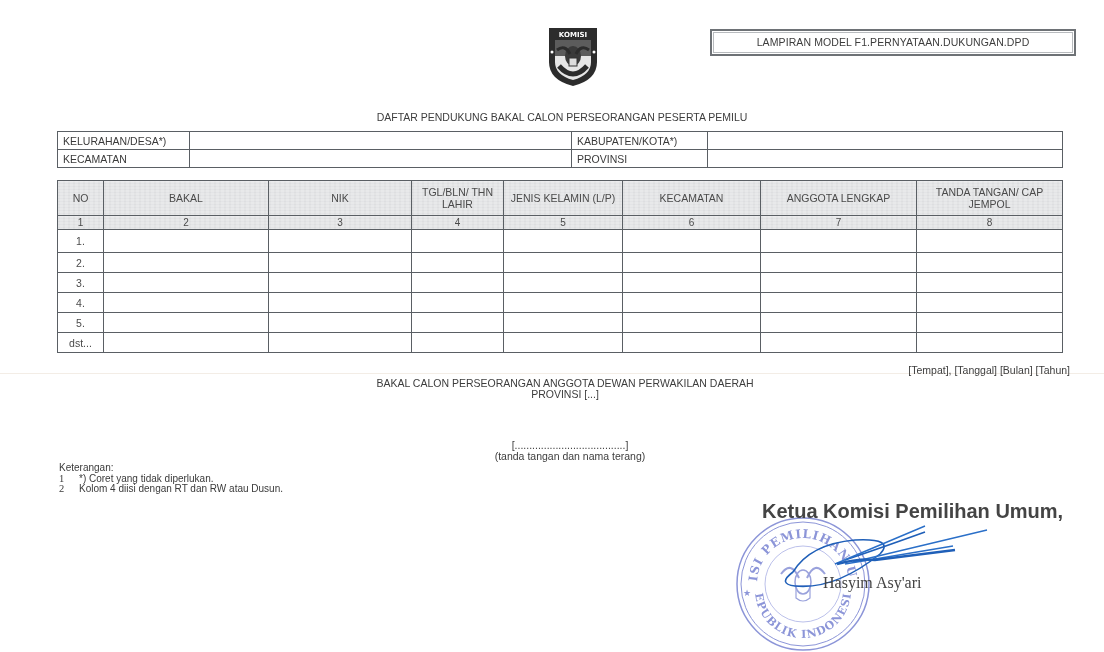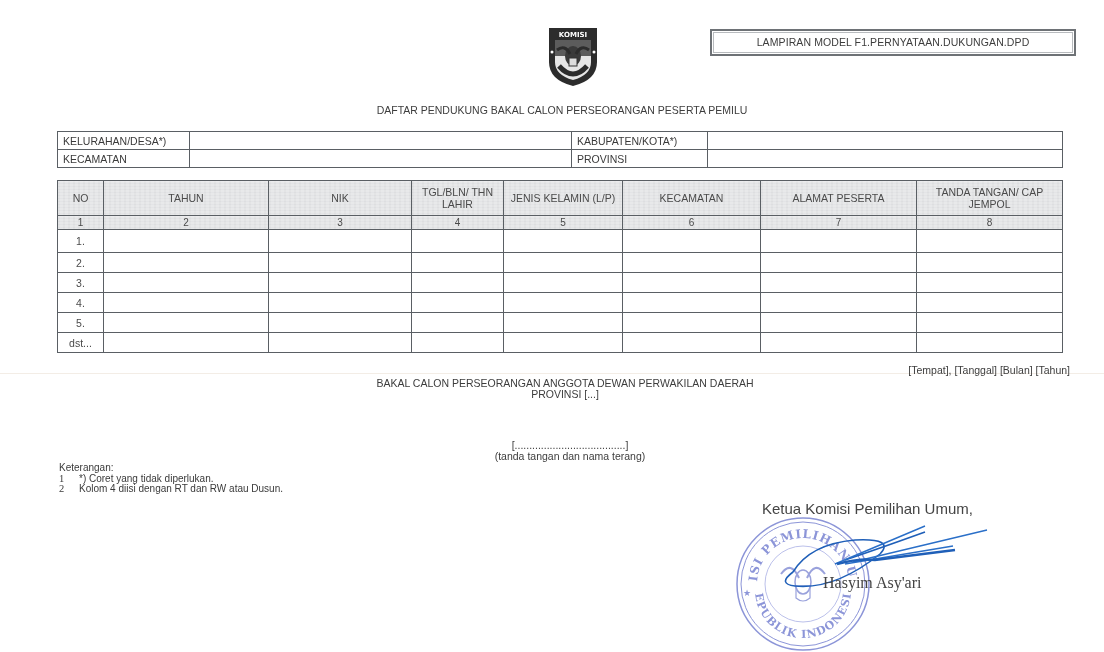--- a/index.html
+++ b/index.html
@@ -9,21 +9,21 @@
   .logo { position: absolute; left: 543px; top: 22px; width: 60px; height: 66px; }
 
   .model-box {
     position: absolute; left: 690px; top: 29px; width: 366px; height: 27px;
     border: 2px solid #6e7276; outline: 1px solid #b8bbbe; outline-offset: -4px;
     font-size: 10.5px; text-align: center; line-height: 23px; color: #3d3d3d;
     letter-spacing: 0.1px;
     margin-left: 20px;
   }
 
-  .title { position: absolute; left: 340px; top: 105px; width: 444px; text-align: center;
+  .title { position: absolute; left: 340px; top: 112px; width: 444px; text-align: center;
     font-size: 10.5px; line-height: 11px; color: #3d3d3d; }
 
   table { border-collapse: collapse; position: absolute; padding-left: 28px; }
   td, th { border: 1px solid #5a5f64; }
 
   .region-table { left: 57px; top: 131px; width: 1006px; font-size: 10.5px; }
   .region-table td { height: 18px; padding: 0 5px; color: #3a3a3a; font-weight: normal; }
 
   .main-table { left: 57px; top: 180px; width: 1006px; font-size: 10.5px; }
   .main-table th {
@@ -44,21 +44,21 @@
   .candidate { position: absolute; left: 340px; top: 378px; width: 450px; text-align: center;
     font-size: 10.5px; line-height: 11px; color: #3d3d3d; }
 
   .sign-line { position: absolute; left: 460px; top: 440px; width: 220px; text-align: center;
     font-size: 10.5px; line-height: 11px; color: #3d3d3d; }
 
   .notes { position: absolute; left: 59px; top: 463px; font-size: 10px; line-height: 10.5px; color: #3a3a3a; }
   .notes .row { display: flex; }
   .notes .n { width: 20px; font-family: "Liberation Serif", serif; font-size: 10.5px; }
 
-  .chair-title { position: absolute; left: 762px; top: 500px; font-size: 15px; color: #444; }
+  .chair-title { position: absolute; left: 762px; top: 500px; font-size: 20px; color: #444; font-weight: bold; }
   .chair-name { position: absolute; left: 823px; top: 574px; font-size: 16px; color: #444; font-family: Liberation Serif, serif; }
 
   .stamp { position: absolute; left: 733px; top: 512px; width: 140px; height: 140px; }
   .signature { position: absolute; left: 775px; top: 520px; width: 215px; height: 70px; }
 </style>
 </head>
 <body>
 
 <svg class="logo" viewBox="0 0 60 66">
   <path d="M6 6 H54 V40 Q54 58 30 64 Q6 58 6 40 Z" fill="#2c2c2c"></path>
@@ -109,26 +109,26 @@
       <col style="width:143px">
       <col style="width:92px">
     <col style="width:119px">
       <col style="width:138px">
       <col style="width:156px">
       <col>
   </colgroup>
   <tbody>
       <tr class="hdr">
     <th>NO</th>
-    <th>TAHUN</th>
+    <th>BAKAL</th>
     <th>NIK</th>
     <th>TGL/BLN/ THN LAHIR</th>
     <th>JENIS KELAMIN (L/P)</th>
     <th>KECAMATAN</th>
-    <th>ALAMAT PESERTA</th>
+    <th>ANGGOTA LENGKAP</th>
     <th>TANDA TANGAN/ CAP JEMPOL</th>
   </tr>
   <tr class="num">
     <th>1</th>
     <th>2</th>
     <th>3</th>
     <th>4</th>
     <th>5</th>
     <th>6</th>
     <th>7</th>

